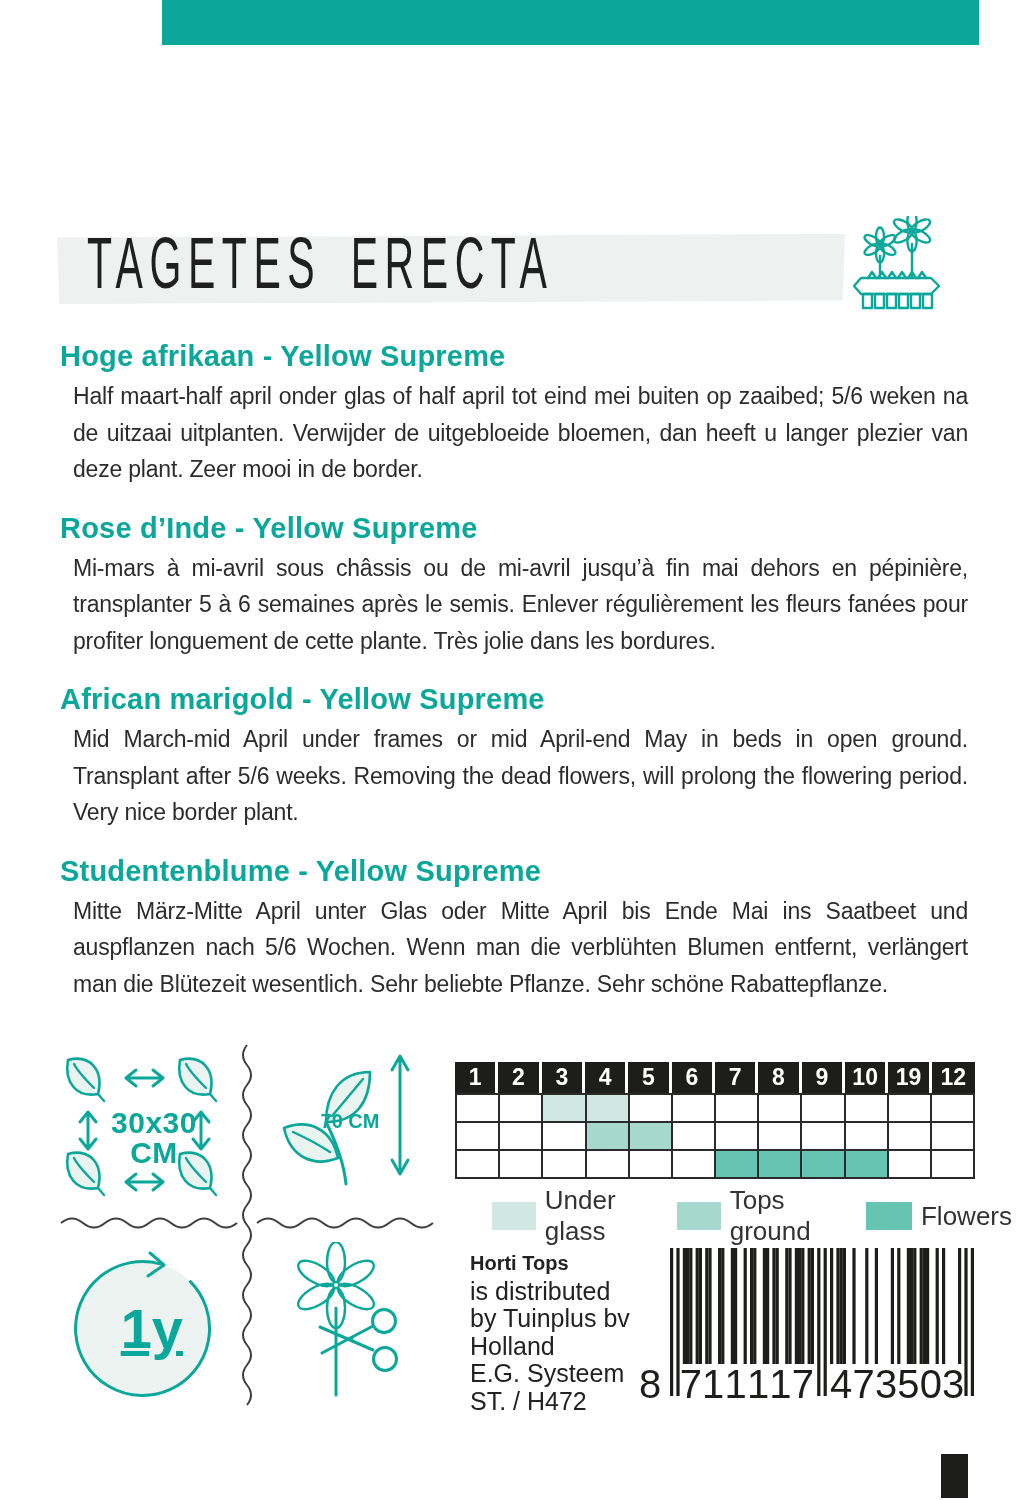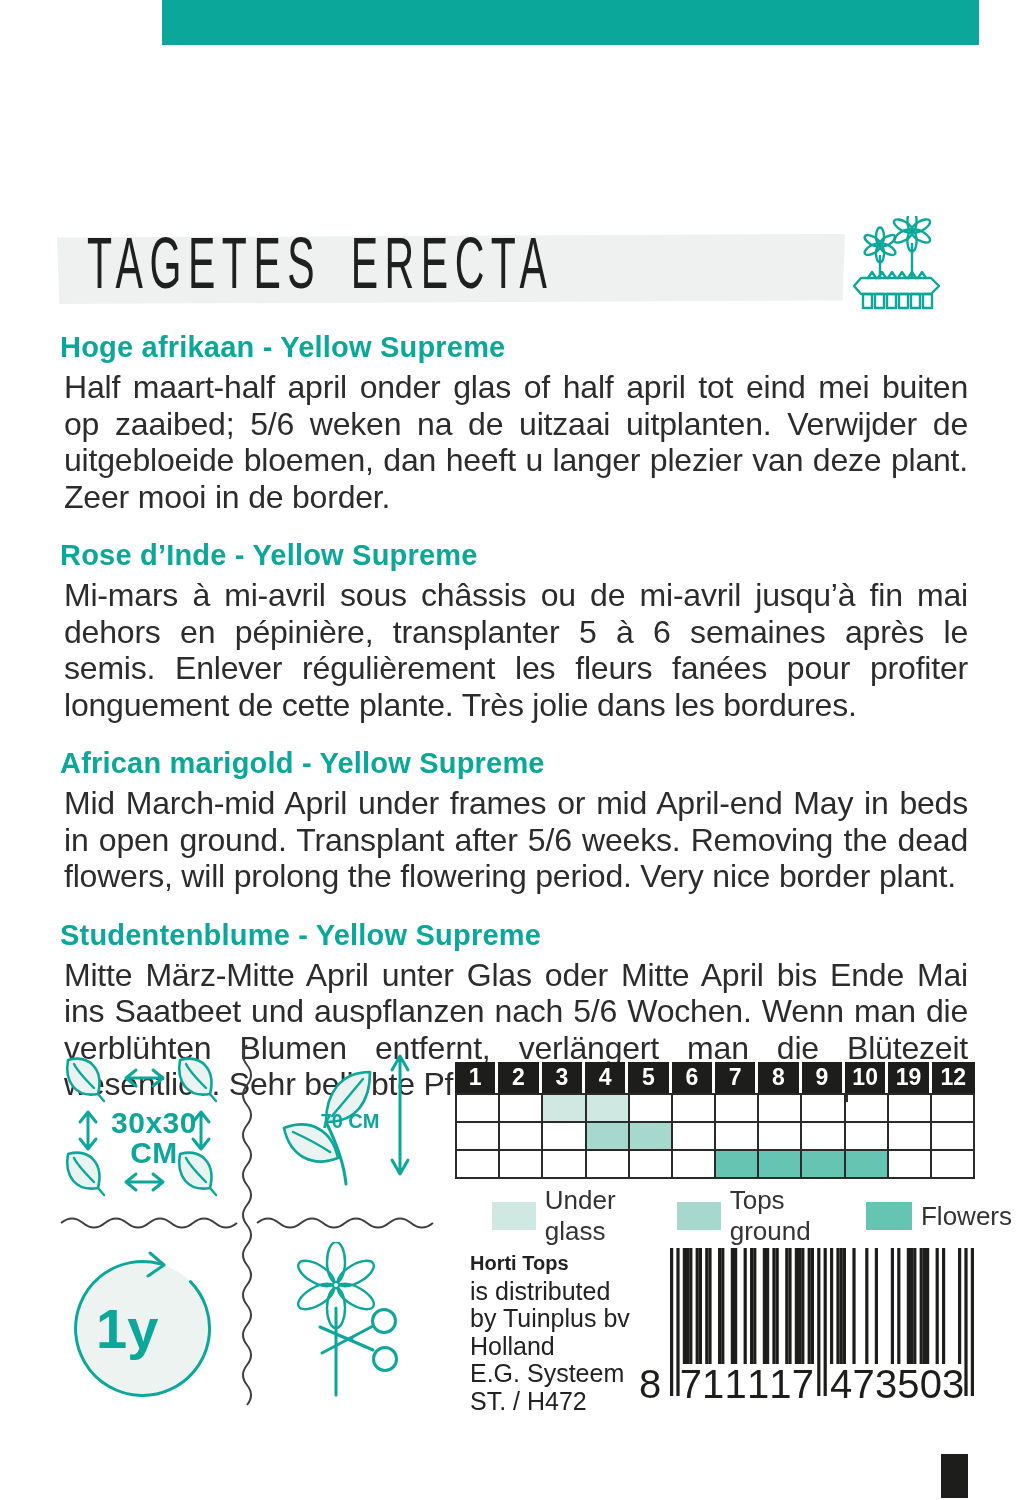--- a/index.html
+++ b/index.html
@@ -22,35 +22,35 @@
     clip-path:polygon(0 5%,100% 0,99.7% 95%,0.3% 100%);
   }
   .title-strip h1{
     margin:0 0 0 30px;font-size:50px;font-weight:400;color:#1f1f1f;white-space:nowrap;
     letter-spacing:8px;word-spacing:14px;
     transform:scale(0.82,1.45);transform-origin:0 50%;
   }
   .planter-icon{position:absolute;left:848px;top:216px;}
   
   .main-text{position:absolute;left:60px;top:331px;width:908px;}
-  .section-heading{font-size:29px;font-weight:700;color:var(--accent);margin:0 0 5px 0;letter-spacing:0.2px;}
-  .section-body{font-size:32px;line-height:36.5px;margin:0 0 24px 4px;text-align:justify;letter-spacing:-0.2px;color:var(--ink);}
+  .section-heading{font-size:29px;font-weight:700;color:var(--accent);margin:9px 0 5px 0;letter-spacing:0.2px;}
+  .section-body{font-size:23px;line-height:36.5px;margin:0 0 24px 13px;text-align:justify;letter-spacing:-0.2px;color:var(--ink);}
   
   .abs{position:absolute;}
   .spacing-text{
     position:absolute;left:104px;top:1108px;width:100px;text-align:center;
     color:var(--accent);font-weight:700;font-size:30px;line-height:30px;letter-spacing:0.5px;
   }
   .height-text{
     position:absolute;left:290px;top:1110px;width:120px;text-align:center;
     color:var(--accent);font-weight:700;font-size:20px;
   }
   .lifecycle-text{
-    position:absolute;left:96px;top:1296px;width:100px;text-align:left;
-    color:var(--accent);font-weight:700;font-size:56px;
+    position:absolute;left:83px;top:1296px;width:100px;text-align:right;
+    color:var(--accent);font-weight:700;font-size:56px;text-decoration:underline;
   }
   
   .calendar{position:absolute;left:455px;top:1062px;width:520px;}
   .cal-head{display:grid;grid-template-columns:repeat(12,1fr);height:31px;}
   .cal-head div{
     background:var(--black);color:#fff;font-weight:700;font-size:23px;
     display:flex;align-items:center;justify-content:center;border-right:3px solid #fff;
   }
   .cal-head div:last-child{border-right:none;}
   .cal-body{display:grid;grid-template-columns:repeat(12,1fr);grid-auto-rows:28px;border:1px solid #2a2a2a;}

